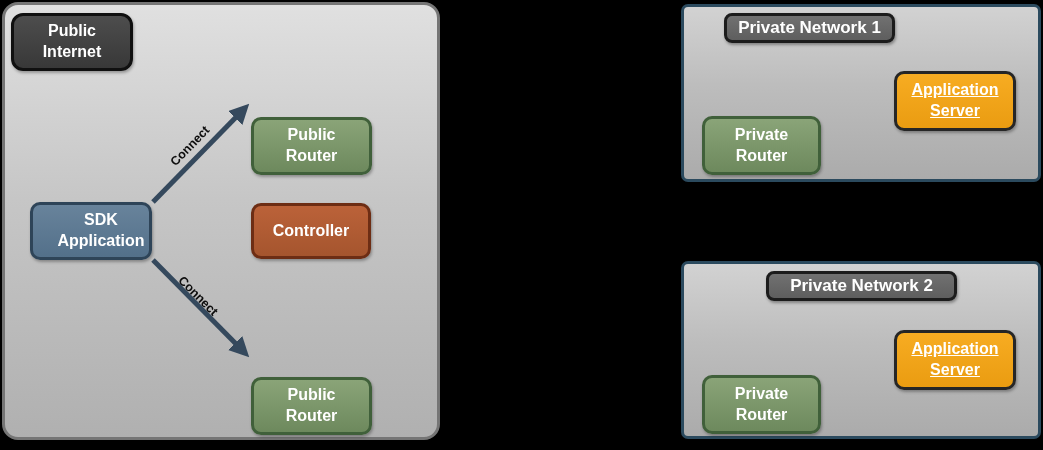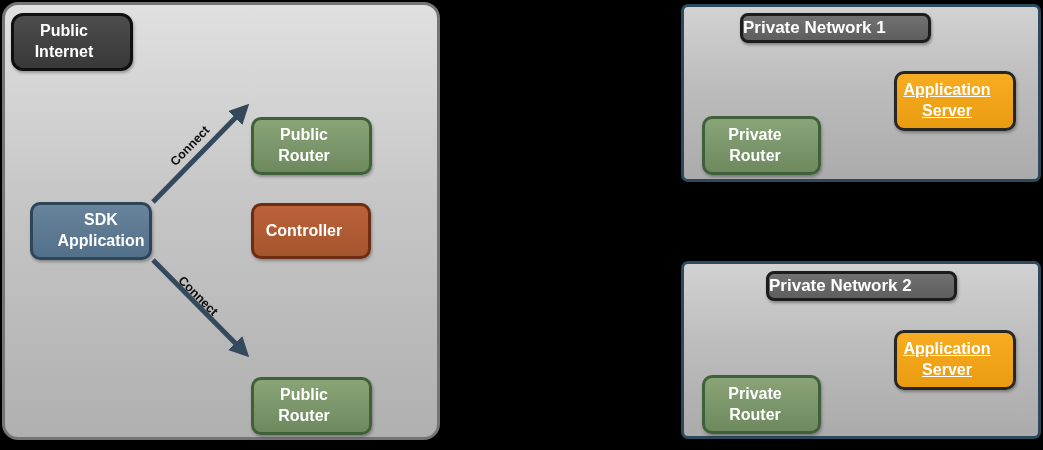--- a/index.html
+++ b/index.html
@@ -33,21 +33,21 @@
   }
   .zone-private.pn1 { top: 4px; }
   .zone-private.pn2 { top: 261px; }
 
   
   .node {
     position: absolute;
     box-sizing: border-box;
     display: flex;
     align-items: center;
-    justify-content: flex-start;
+    justify-content: center;
     text-align: center;
     color: #fff;
     font-weight: bold;
     font-size: 16px;
     line-height: 1.3;
     border-style: solid;
     border-width: 3px;
     border-radius: 10px;
     box-shadow: 1px 2px 3px rgba(0,0,0,0.30);
   }
@@ -85,21 +85,21 @@
   }
   .node-header .label { width: auto; white-space: nowrap; }
 
   
   .n-public-internet  { left: 11px;  top: 13px;  width: 122px; height: 58px; }
   .n-router-top       { left: 251px; top: 72px;  width: 121px; height: 58px; }
   .n-sdk              { left: 30px;  top: 202px; width: 122px; height: 58px; padding-left: 20px; }
   .n-controller       { left: 251px; top: 203px; width: 120px; height: 56px; }
   .n-router-bottom    { left: 251px; top: 332px; width: 121px; height: 58px; }
 
-  .n-pn1-header       { left: 740px; top: 13px;  width: 191px; height: 30px; }
+  .n-pn1-header       { left: 724px; top: 13px;  width: 171px; height: 30px; }
   .n-pn1-router       { left: 702px; top: 71px;  width: 119px; height: 59px; }
   .n-pn1-server       { left: 894px; top: 71px;  width: 122px; height: 60px; }
 
   .n-pn2-header       { left: 766px; top: 271px; width: 191px; height: 30px; }
   .n-pn2-router       { left: 702px; top: 330px; width: 119px; height: 59px; }
   .n-pn2-server       { left: 894px; top: 330px; width: 122px; height: 60px; }
 
   
   .arrow-layer {
     position: absolute;

